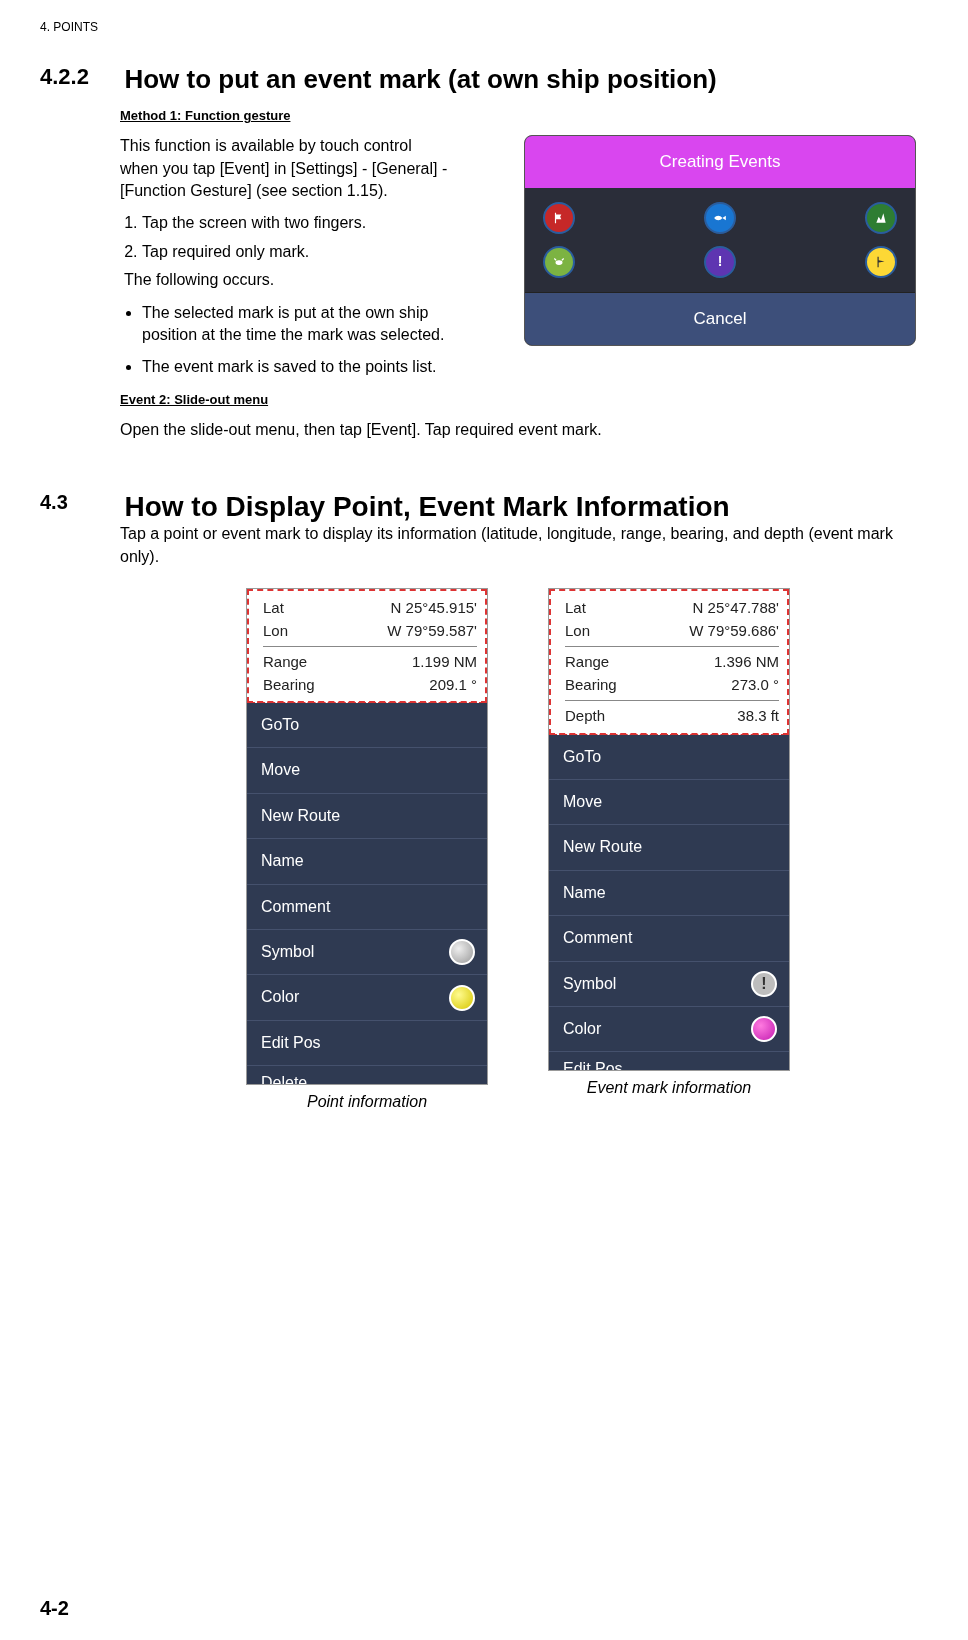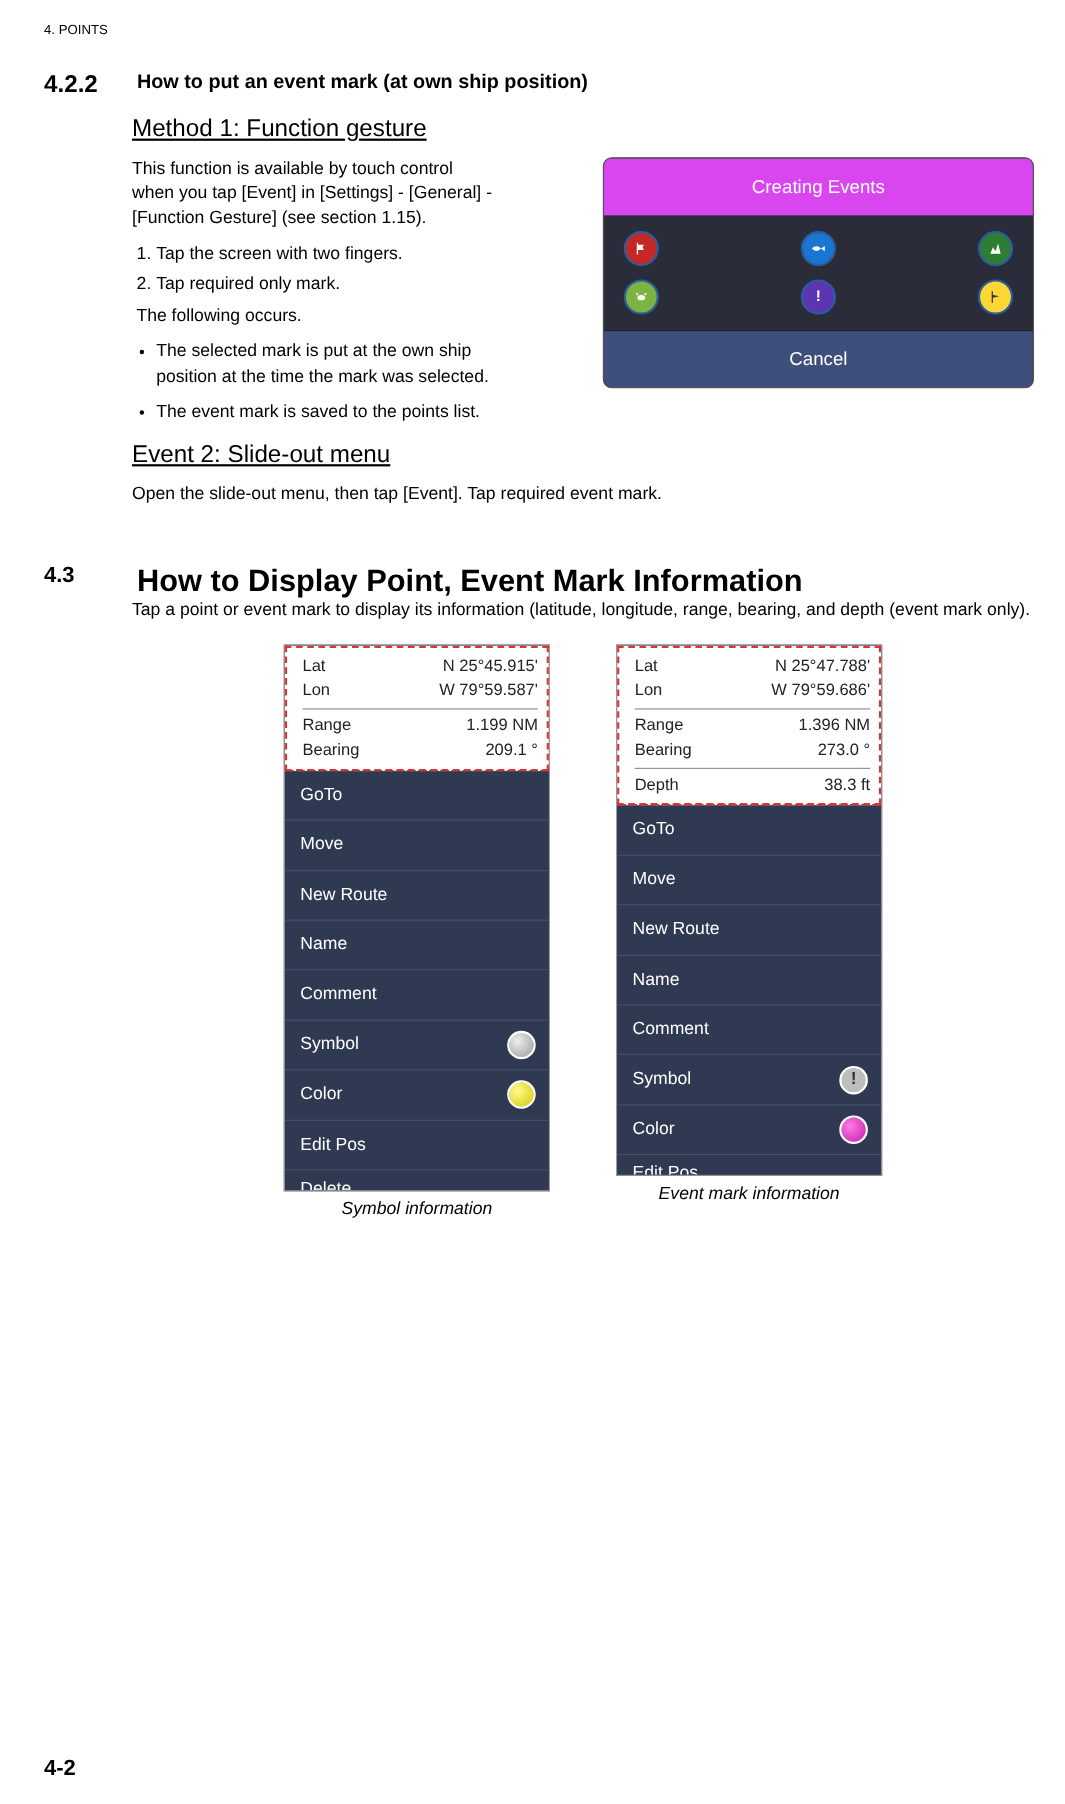--- a/index.html
+++ b/index.html
@@ -4,61 +4,61 @@
 <style>
 body {
   margin: 0;
   padding: 0;
   font-family: Arial, Helvetica, sans-serif;
   background: #fff;
   color: #000;
   width: 968px;
 }
 .page {
-  padding: 20px 28px 20px 40px;
+  padding: 20px 52px 20px 40px;
   position: relative;
   min-height: 1600px;
 }
 .header-small {
   font-size: 12px;
   margin-bottom: 30px;
 }
 .sec-num {
   display: inline-block;
   width: 80px;
   font-size: 22px;
   font-weight: bold;
   vertical-align: top;
 }
 .sec-title {
   display: inline-block;
-  font-size: 18px;
+  font-size: 26px;
   font-weight: bold;
 }
 .sec-num-lg {
   display: inline-block;
   width: 80px;
   font-size: 20px;
   font-weight: bold;
   vertical-align: top;
 }
 .sec-title-lg {
   display: inline-block;
   font-size: 28px;
   font-weight: bold;
 }
 .body-indent {
   margin-left: 80px;
   font-size: 16px;
   line-height: 1.4;
 }
 .method-title {
-  font-weight: normal;
+  font-weight: bold;
   text-decoration: underline;
-  font-size: 22px;
+  font-size: 13px;
   margin-top: 12px;
   margin-bottom: 10px;
 }
 .para {
   margin-bottom: 10px;
 }
 .float-right-fig {
   float: right;
   margin-left: 12px;
   margin-bottom: 10px;
@@ -296,21 +296,21 @@
             <div class="menu-item">Move</div>
             <div class="menu-item">New Route</div>
             <div class="menu-item">Name</div>
             <div class="menu-item">Comment</div>
             <div class="menu-item"><span>Symbol</span><span class="sw sw-grey"></span></div>
             <div class="menu-item"><span>Color</span><span class="sw sw-yellow"></span></div>
             <div class="menu-item">Edit Pos</div>
             <div class="cut-row">Delete</div>
           </div>
         </div>
-        <div class="caption">Symbol information</div>
+        <div class="caption">Point information</div>
       </div>
 
       <div class="fig-col">
         <div class="info-panel">
           <div class="info-top dashed-outline">
             <div class="kv">
                 <span>Lat</span>
                 <span>N 25°47.788'</span>
               </div>
             <div class="kv">

